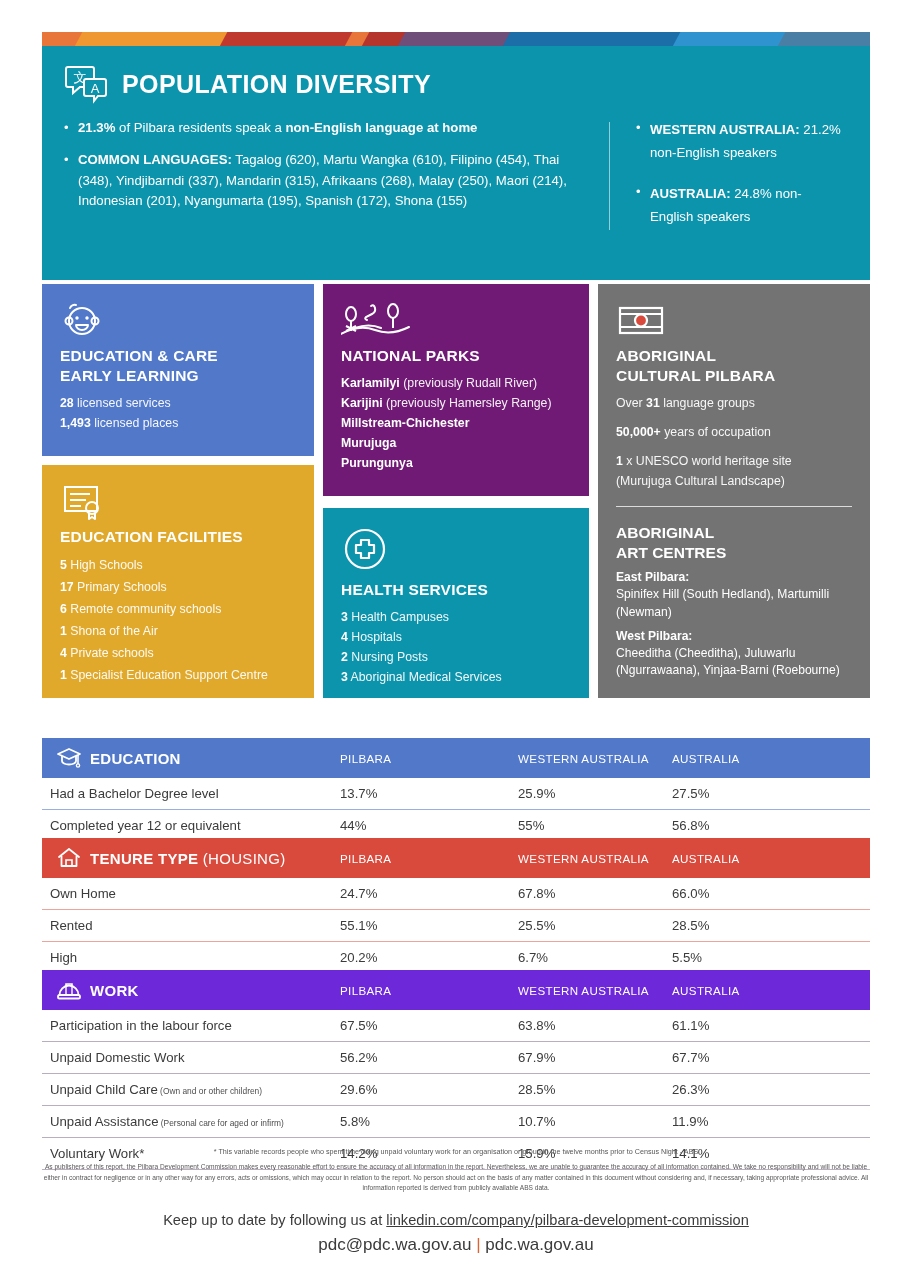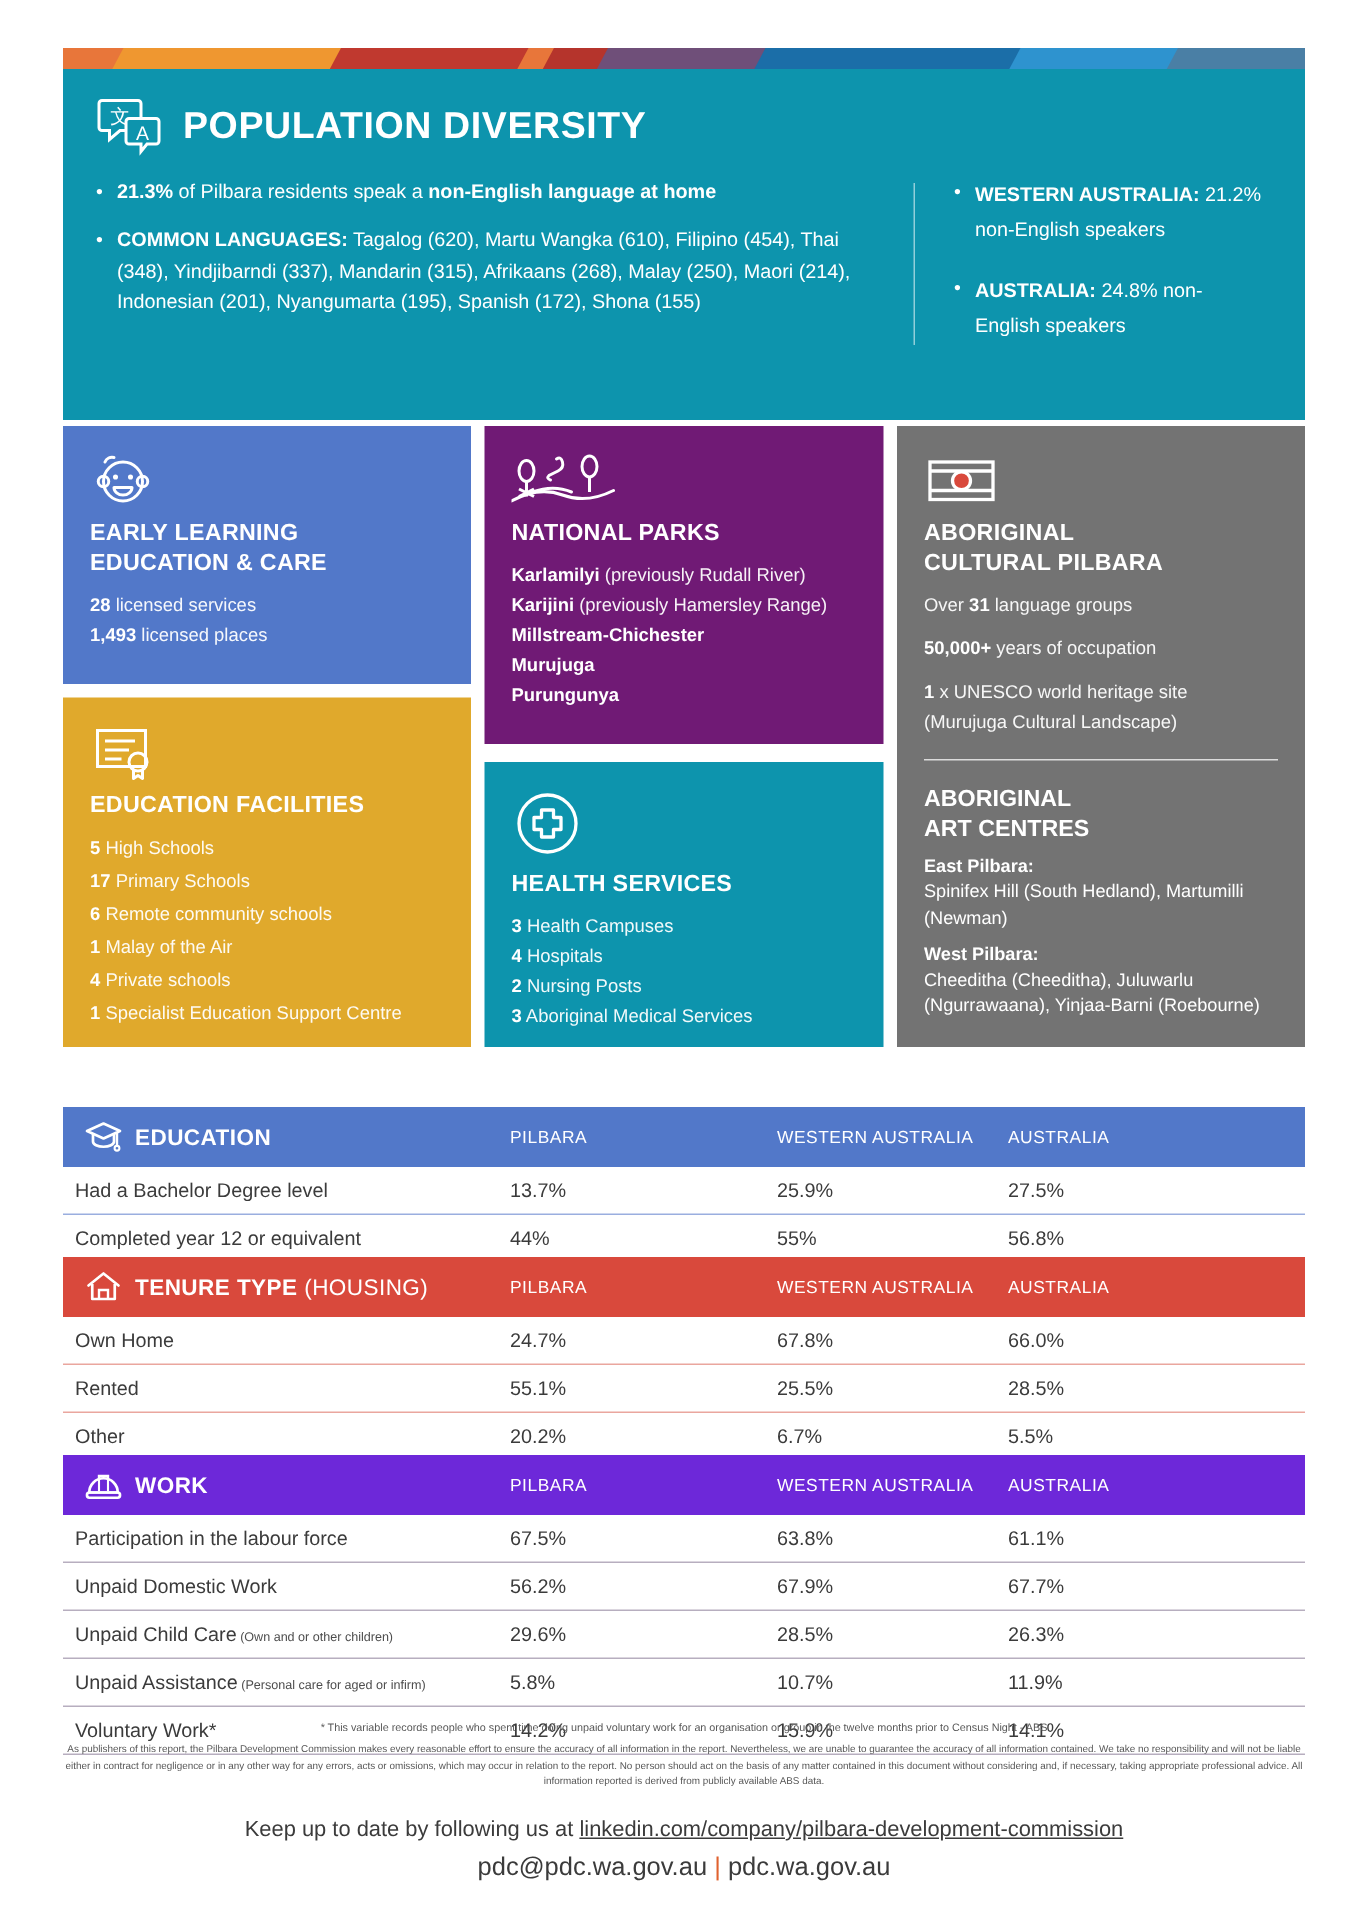--- a/index.html
+++ b/index.html
@@ -174,43 +174,43 @@
           <path d="M10 8 a5 5 0 0 1 6 -3" fill="none" stroke="#fff" stroke-width="2" stroke-linecap="round"></path>
           <circle cx="22" cy="21" r="13" fill="none" stroke="#fff" stroke-width="2"></circle>
           <circle cx="9" cy="21" r="3.5" fill="none" stroke="#fff" stroke-width="2"></circle>
           <circle cx="35" cy="21" r="3.5" fill="none" stroke="#fff" stroke-width="2"></circle>
           <circle cx="17" cy="18" r="1.7" fill="#fff"></circle>
           <circle cx="27" cy="18" r="1.7" fill="#fff"></circle>
           <path d="M16 25 a6 5 0 0 0 12 0 z" fill="none" stroke="#fff" stroke-width="2" stroke-linejoin="round"></path>
         </svg>
       </div>
       <div class="card-title">
+        <div>EDUCATION &amp; CARE</div>
         <div>EARLY LEARNING</div>
-        <div>EDUCATION &amp; CARE</div>
       </div>
       <div class="card-line"><b>28</b><span> licensed services</span></div>
       <div class="card-line"><b>1,493</b><span> licensed places</span></div>
     </div>
 
     <div class="card c-edufac">
       <div class="card-icon">
         <svg width="46" height="40" viewBox="0 0 46 40">
           <rect x="5" y="6" width="32" height="24" fill="none" stroke="#fff" stroke-width="2"></rect>
           <line x1="10" y1="13" x2="30" y2="13" stroke="#fff" stroke-width="2"></line>
           <line x1="10" y1="19" x2="26" y2="19" stroke="#fff" stroke-width="2"></line>
           <line x1="10" y1="25" x2="21" y2="25" stroke="#fff" stroke-width="2"></line>
           <circle cx="32" cy="27" r="6" fill="none" stroke="#fff" stroke-width="2"></circle>
           <path d="M29 32 l0 6 l3 -2 l3 2 l0 -6" fill="none" stroke="#fff" stroke-width="2" stroke-linejoin="round"></path>
         </svg>
       </div>
       <div class="card-title">EDUCATION FACILITIES</div>
       <div class="card-line"><b>5</b><span> High Schools</span></div>
       <div class="card-line"><b>17</b><span> Primary Schools</span></div>
       <div class="card-line"><b>6</b><span> Remote community schools</span></div>
-      <div class="card-line"><b>1</b><span> Malay of the Air</span></div>
+      <div class="card-line"><b>1</b><span> Shona of the Air</span></div>
       <div class="card-line"><b>4</b><span> Private schools</span></div>
       <div class="card-line"><b>1</b><span> Specialist Education Support Centre</span></div>
     </div>
 
     <div class="card c-parks">
       <div class="card-icon">
         <svg width="72" height="40" viewBox="0 0 72 40">
           <ellipse cx="10" cy="14" rx="5" ry="7" fill="none" stroke="#fff" stroke-width="2"></ellipse>
           <line x1="10" y1="21" x2="10" y2="31" stroke="#fff" stroke-width="2"></line>
           <line x1="5" y1="31" x2="15" y2="26" stroke="#fff" stroke-width="2"></line>
@@ -332,21 +332,21 @@
     </div>
     <div class="rule"></div>
     <div class="tr">
       <span class="lbl">Rented</span>
       <span class="cell" style="left:298px;">55.1%</span>
       <span class="cell" style="left:476px;">25.5%</span>
       <span class="cell" style="left:630px;">28.5%</span>
     </div>
     <div class="rule"></div>
     <div class="tr">
-      <span class="lbl">Other</span>
+      <span class="lbl">High</span>
       <span class="cell" style="left:298px;">20.2%</span>
       <span class="cell" style="left:476px;">6.7%</span>
       <span class="cell" style="left:630px;">5.5%</span>
     </div>
     <div class="rule"></div>
   </div>
 
   <div class="tbl t-work">
     <div class="tbl-head">
       <span class="th-icon">

